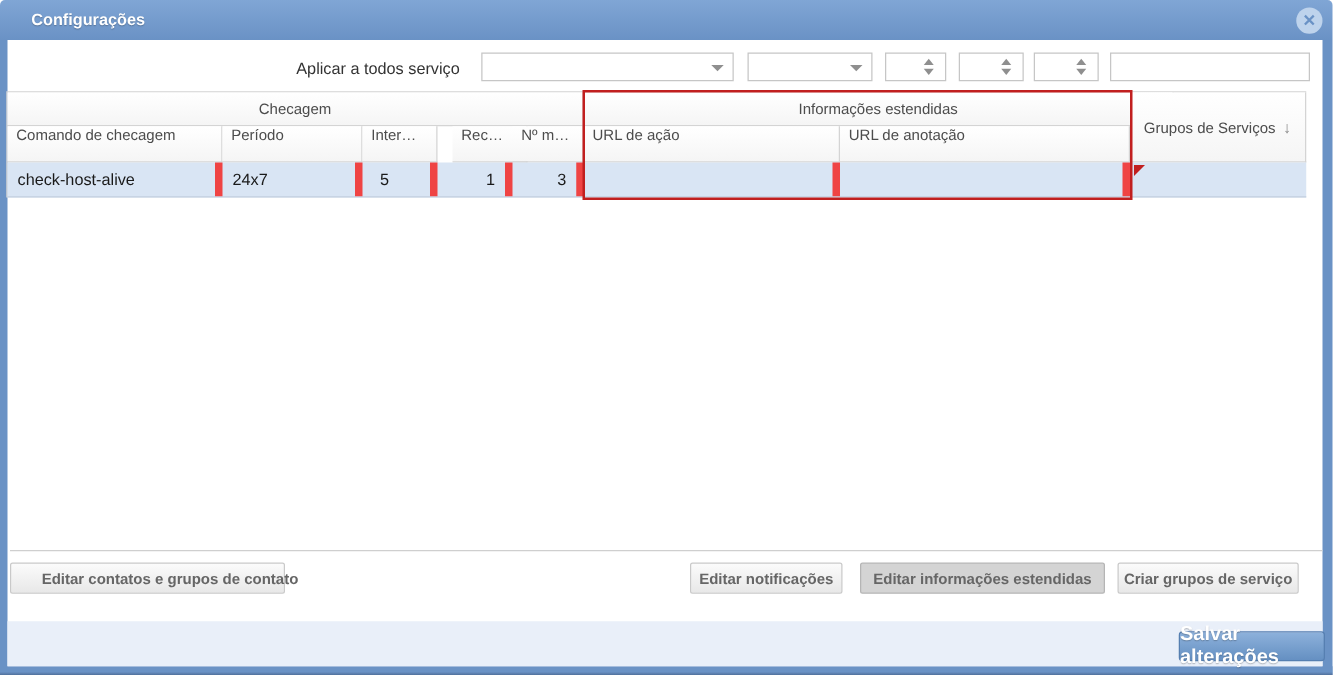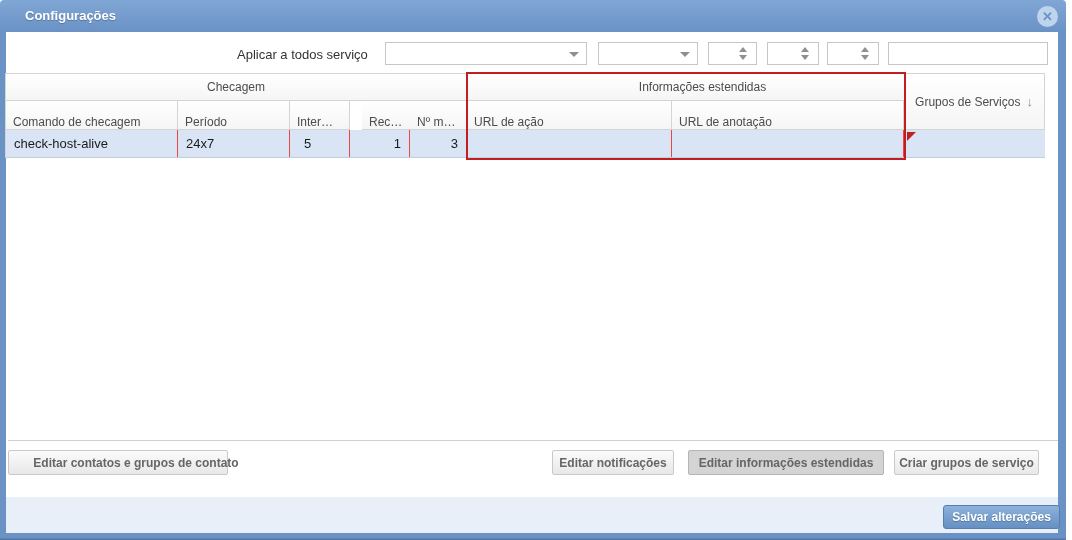--- a/index.html
+++ b/index.html
@@ -35,29 +35,29 @@
                border-top:5px solid #8f8f8f; }
   .field input { width:100%; height:100%; border:none; outline:none; background:transparent;
                  font-family:"Liberation Sans", sans-serif; font-size:12px; padding:0 5px; }
 
   
   .grid { position:absolute; left:6px; top:74px; width:1039px; }
   .hcell { position:absolute; background:linear-gradient(#ffffff,#f5f5f5);
            border-right:1px solid #d4d4d4; border-bottom:1px solid #d4d4d4;
            font-size:12px; color:#4c4c4c; overflow:hidden; white-space:nowrap; }
   .hcell.group { display:flex; align-items:center; justify-content:center; }
-  .hcell.col   { display:flex; align-items:flex-end; padding-left:7px; }
+  .hcell.col   { display:flex; align-items:flex-start; padding-left:7px; }
   .grid-topline { position:absolute; left:0; top:-1px; width:1039px; height:1px; background:#d4d4d4; }
   .grid-leftline{ position:absolute; left:-1px; top:-1px; width:1px; height:85px; background:#d4d4d4; }
   .sort-arrow { color:#8a8a8a; margin-left:6px; font-size:13px; }
 
   .drow { position:absolute; left:0; top:56px; width:1039px; height:28px; background:#d9e5f4;
           border-bottom:1px solid #c2cede; }
   .dcell { position:absolute; top:0; height:27px; display:flex; align-items:center;
-           border-right:1px solid #ef4444; font-size:13px; color:#1a1a1a;
+           border-right:6px solid #ef4444; font-size:13px; color:#1a1a1a;
            padding:0 8px; white-space:nowrap; overflow:hidden; }
   .dcell.num-r { justify-content:flex-end; }
 
   
   .red-box { position:absolute; left:466px; top:72px; width:440px; height:88px;
              border:2px solid #c11f1f; pointer-events:none; }
   .dirty-tri { position:absolute; left:907px; top:132px; width:9px; height:9px; background:#c11f1f;
                clip-path:polygon(0 0,100% 0,0 100%); pointer-events:none; }
 
   
@@ -65,21 +65,21 @@
   .btn { position:absolute; top:450px; height:25px; display:flex; align-items:center; justify-content:center;
          background:linear-gradient(#fbfbfb,#e8e8e8); border:1px solid #c9c9c9; border-radius:2px;
          font-size:12px; font-weight:bold; color:#666; cursor:pointer; white-space:nowrap; }
   .btn.pressed { background:#d4d4d4; border-color:#b5b5b5; }
 
   
   .footer-bar { position:absolute; left:6px; top:497px; width:1052px; height:36px; background:#e9eff9; }
   .save-btn { position:absolute; left:943px; top:505px; width:117px; height:24px;
               display:flex; align-items:center; justify-content:center;
               background:linear-gradient(#8db1db,#6590c2); border:1px solid #567fb1; border-radius:3px;
-              color:#fff; font-size:12px; font-weight:bold; text-shadow:0 1px 1px rgba(0,0,0,.25);
+              color:#fff; font-size:16px; font-weight:bold; text-shadow:0 1px 1px rgba(0,0,0,.25);
               cursor:pointer; }
 </style>
 </head>
 <body>
 
 <div class="dialog">
 
   <div class="titlebar">
     <span class="title-text">Configurações</span>
     <div class="close-btn">✕</div>

